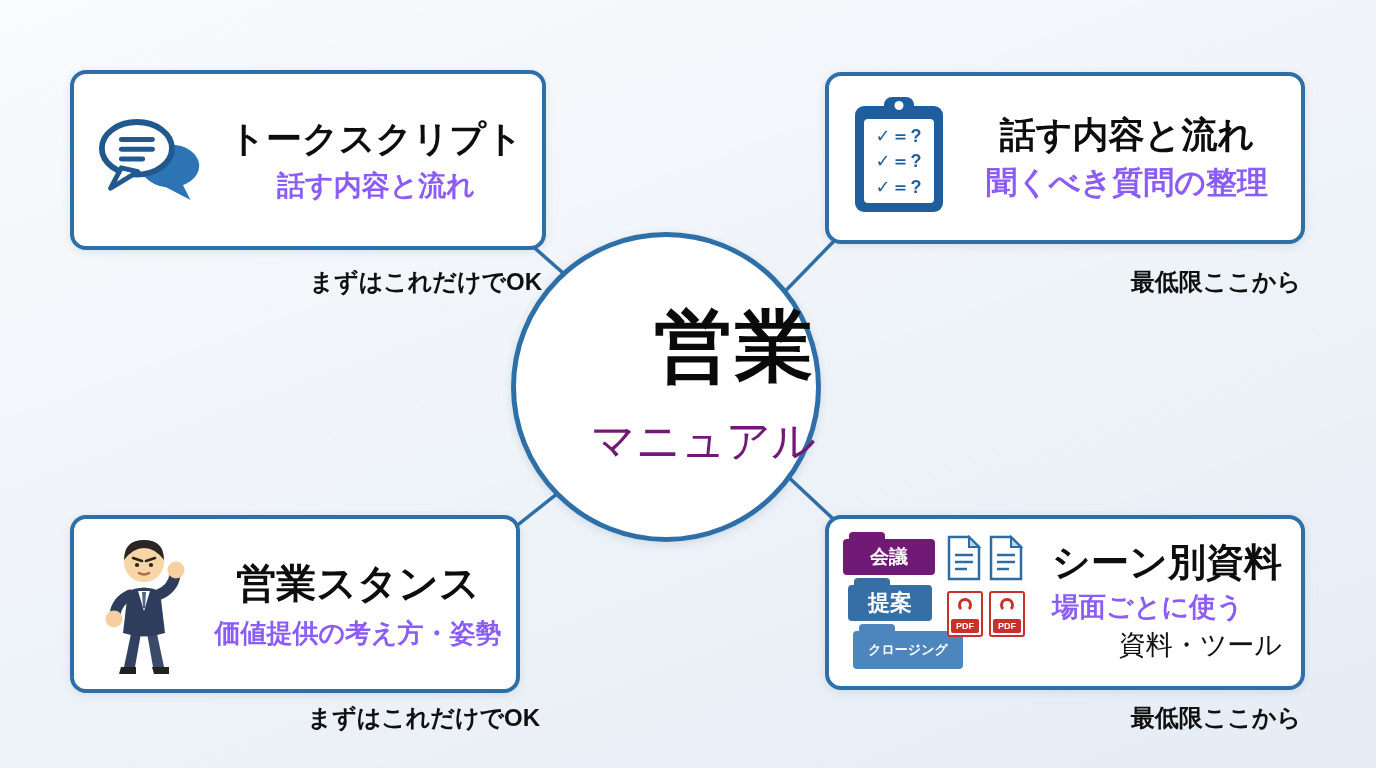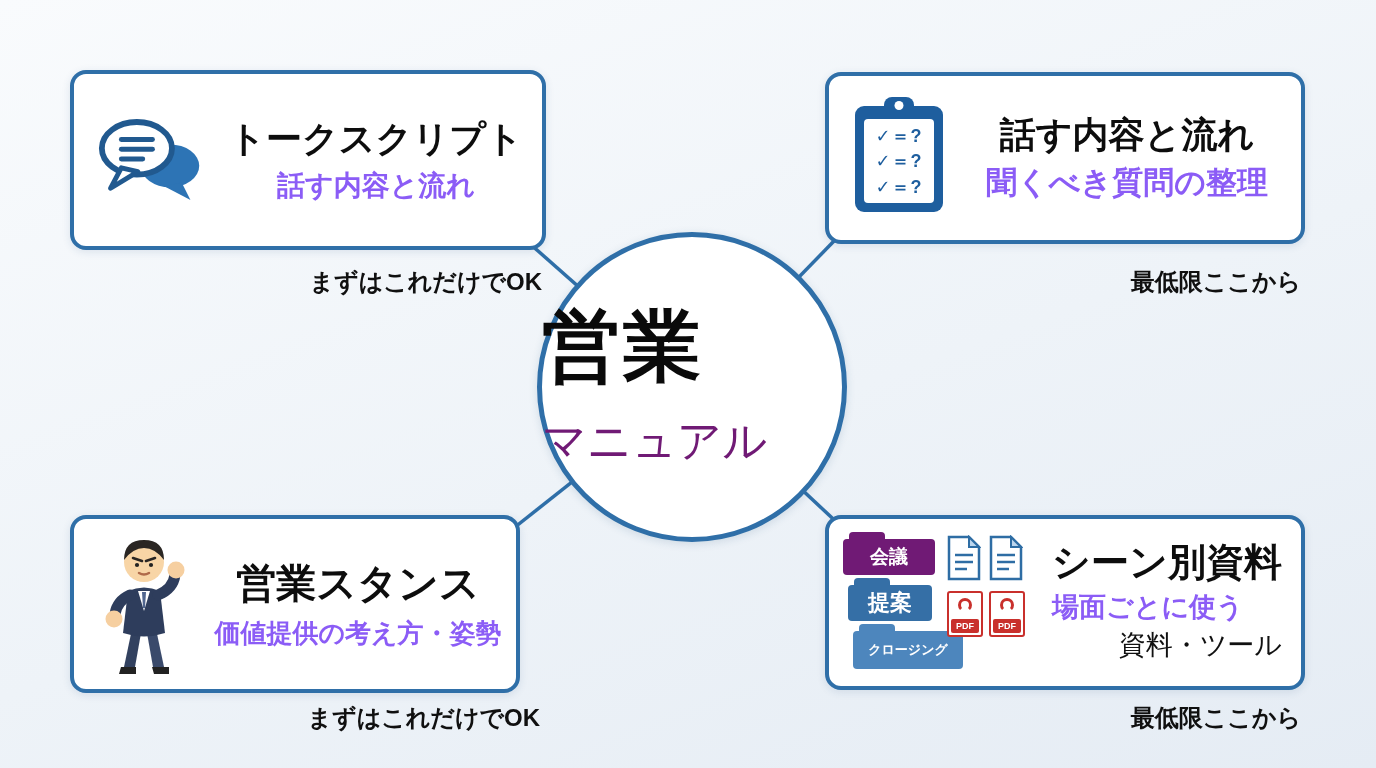--- a/index.html
+++ b/index.html
@@ -38,23 +38,23 @@
   .caption{
     position:absolute; z-index:2; font-weight:bold; font-size:24px; color:#101010;
     text-align:right; white-space:nowrap;
   }
   .cap-tl{ left:70px;  top:266px; width:472px; }
   .cap-tr{ left:825px; top:266px; width:476px; }
   .cap-bl{ left:70px;  top:702px; width:470px; }
   .cap-br{ left:825px; top:702px; width:476px; }
 
   .center-circle{
-    position:absolute; left:537px; top:232px; width:310px; height:310px;
+    position:absolute; left:511px; top:232px; width:310px; height:310px;
     background:#fff; border:5px solid #2f6fa8; border-radius:50%;
-    display:flex; flex-direction:column; align-items:flex-start; justify-content:center;
+    display:flex; flex-direction:column; align-items:flex-end; justify-content:center;
     z-index:2; box-shadow:0 2px 8px rgba(31,78,121,.15);gap:28px;
   }
   .center-title{ font-size:78px; font-weight:bold; line-height:1.0; letter-spacing:3px; color:#0a0a0a; }
   .center-sub{ font-size:44px; font-weight:normal; line-height:1.25; color:#701a75; }
 
   
   .clipboard{ position:relative; width:88px; height:106px; background:#1e5e9e; border-radius:9px; flex:0 0 auto; margin-top:2px; }
   .clipboard .clip{ position:absolute; top:-9px; left:50%; transform:translateX(-50%); width:30px; height:18px; background:#1e5e9e; border-radius:8px 8px 0 0; }
   .clipboard .clip::after{ content:""; position:absolute; left:50%; top:4px; transform:translateX(-50%); width:9px; height:9px; background:#fff; border-radius:50%; }
   .clipboard .paper{

